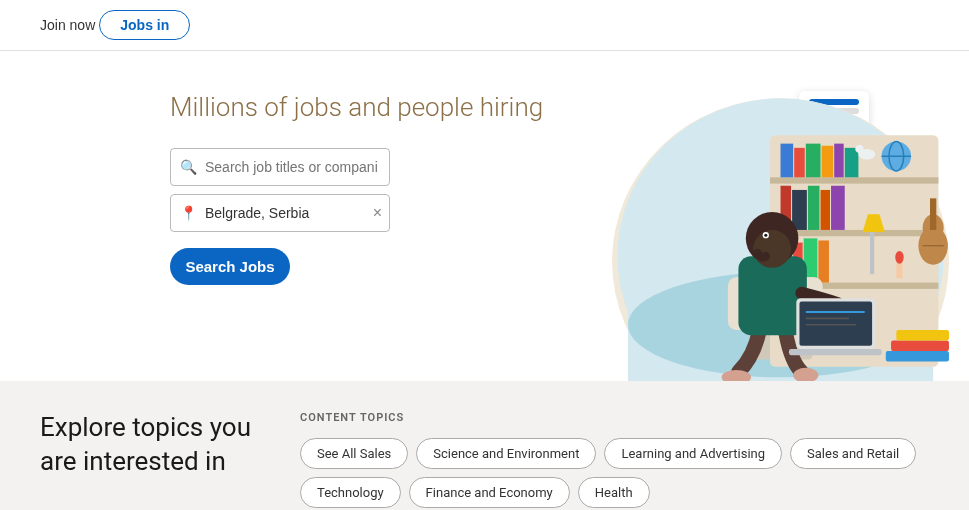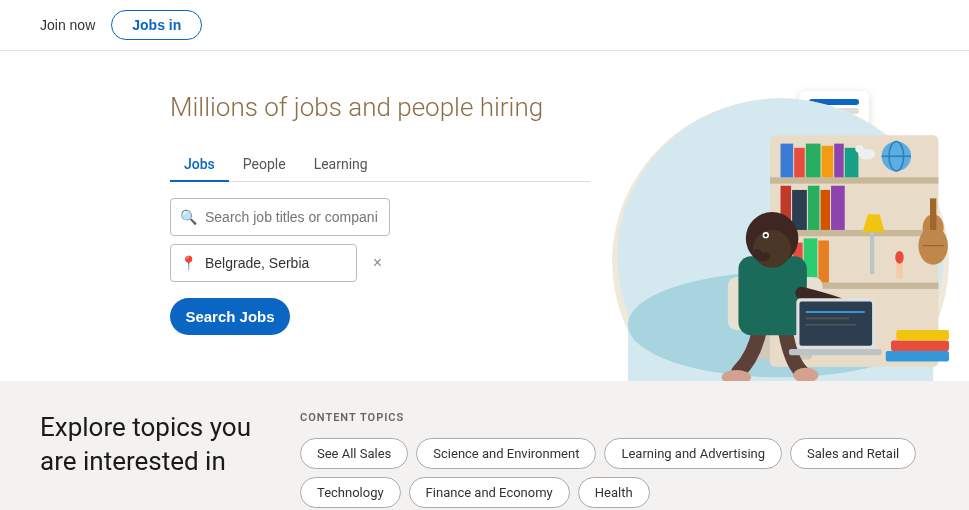--- a/index.html
+++ b/index.html
@@ -19,21 +19,21 @@
     .logo-in-box {
       display: inline-block;
       background: #0a66c2;
       color: #fff;
       font-size: 16px;
       font-weight: 700;
       padding: 1px 4px;
       border-radius: 3px;
       margin-left: 1px;
     }
-    .header-actions { display: flex; align-items: center; gap: 16px; }
+    .header-actions { display: flex; align-items: center; gap: 4px; }
     .join-now-btn {
       background: none;
       border: none;
       cursor: pointer;
       font-size: 14px;
       color: #333;
     }
     .sign-in-btn {
       background: none;
       border: 1.5px solid #0a66c2;
@@ -100,21 +100,21 @@
       top: 50%;
       transform: translateY(-50%);
       color: #888;
       font-size: 14px;
     }
     .location-input-wrapper {
       position: relative;
       width: 220px;
     }
     .location-input {
-      width: 187px;
+      width: 220px;
       padding: 10px 30px 10px 34px;
       border: 1px solid #bbb;
       border-radius: 4px;
       font-size: 14px;
       outline: none;
       color: #333;
     }
     .location-icon {
       position: absolute;
       left: 10px;
@@ -225,25 +225,20 @@
   <div class="header-actions">
     <button class="join-now-btn">Join now</button>
     <button class="sign-in-btn">Jobs in</button>
   </div>
 </header>
 
 <section class="hero">
   <div class="hero-left">
     <h1 class="hero-title">Millions of jobs and people hiring</h1>
 
-    <div class="tabs">
-      <div class="tab-item active">Jobs</div>
-      <div class="tab-item">People</div>
-      <div class="tab-item">Learning</div>
-    </div>
 
     <div class="search-form">
       <div class="search-input-wrapper">
         <span class="search-icon-left">🔍</span>
         <input class="search-input" type="text" placeholder="Search job titles or companies" style="">
       </div>
       <div class="location-input-wrapper">
         <span class="location-icon">📍</span>
         <input class="location-input" type="text" value="Belgrade, Serbia" style="">
         <button class="clear-location">×</button>

